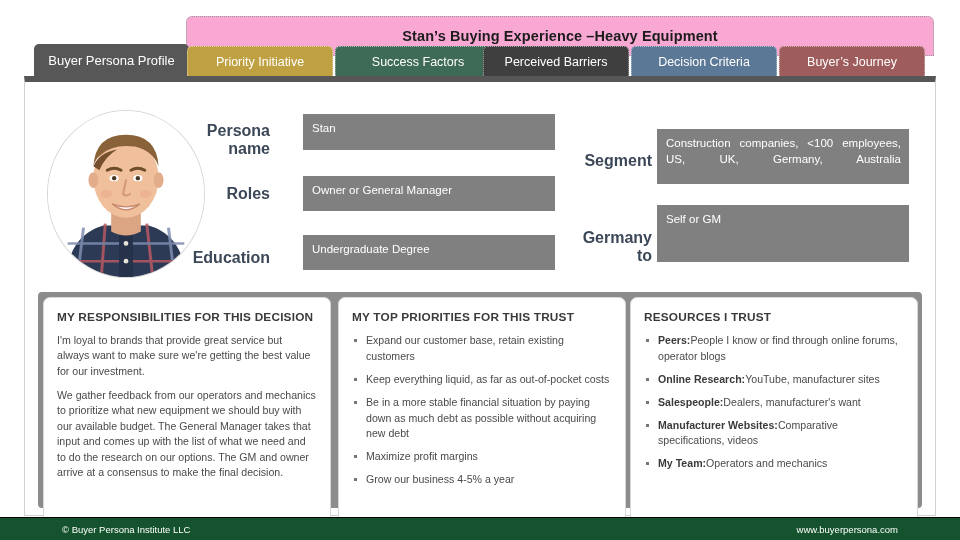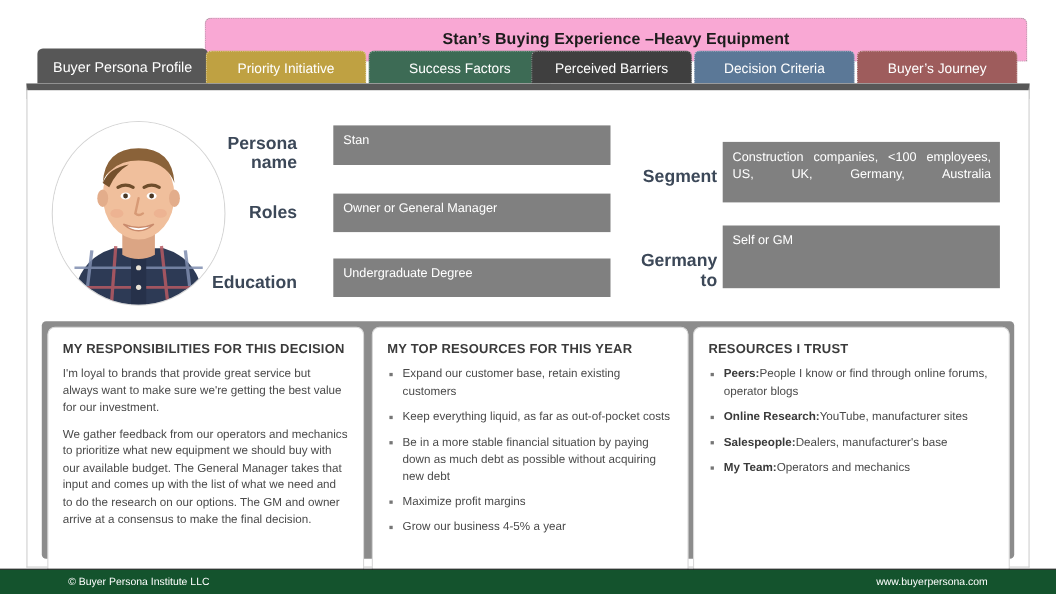--- a/index.html
+++ b/index.html
@@ -222,36 +222,37 @@
 
 <div id="bottom-band"></div>
 
 <div class="card" id="card-responsibilities" style="left:43px; width:288px;">
   <h3>MY RESPONSIBILITIES FOR THIS DECISION</h3>
   <p>I'm loyal to brands that provide great service but always want to make sure we're getting the best value for our investment.</p>
   <p>We gather feedback from our operators and mechanics to prioritize what new equipment we should buy with our available budget. The General Manager takes that input and comes up with the list of what we need and to do the research on our options. The GM and owner arrive at a consensus to make the final decision.</p>
 </div>
 
 <div class="card" id="card-priorities" style="left:338px; width:288px;">
-  <h3>MY TOP RESOURCES FOR THIS YEAR</h3>
+  <h3>MY TOP PRIORITIES FOR THIS TRUST</h3>
   <ul id="priorities-list">
       <li><span>Expand our customer base, retain existing customers</span></li>
       <li><span>Keep everything liquid, as far as out-of-pocket costs</span></li>
       <li><span>Be in a more stable financial situation by paying down as much debt as possible without acquiring new debt</span></li>
       <li><span>Maximize profit margins</span></li>
       <li><span>Grow our business 4-5% a year</span></li>
     </ul>
 </div>
 
 <div class="card" id="card-resources" style="left:630px; width:288px;">
   <h3>RESOURCES I TRUST</h3>
   <ul id="resources-list">
       <li><b>Peers:</b><span>People I know or find through online forums, operator blogs</span></li>
       <li><b>Online Research:</b><span>YouTube, manufacturer sites</span></li>
-      <li><b>Salespeople:</b><span>Dealers, manufacturer's base</span></li>
+      <li><b>Salespeople:</b><span>Dealers, manufacturer's want</span></li>
+      <li><b>Manufacturer Websites:</b><span>Comparative specifications, videos</span></li>
       <li><b>My Team:</b><span>Operators and mechanics</span></li>
     </ul>
 </div>
 
 <div id="footer-topline"></div>
 <div id="footer">
   <span>© Buyer Persona Institute LLC</span>
   <span>www.buyerpersona.com</span>
 </div>
 

